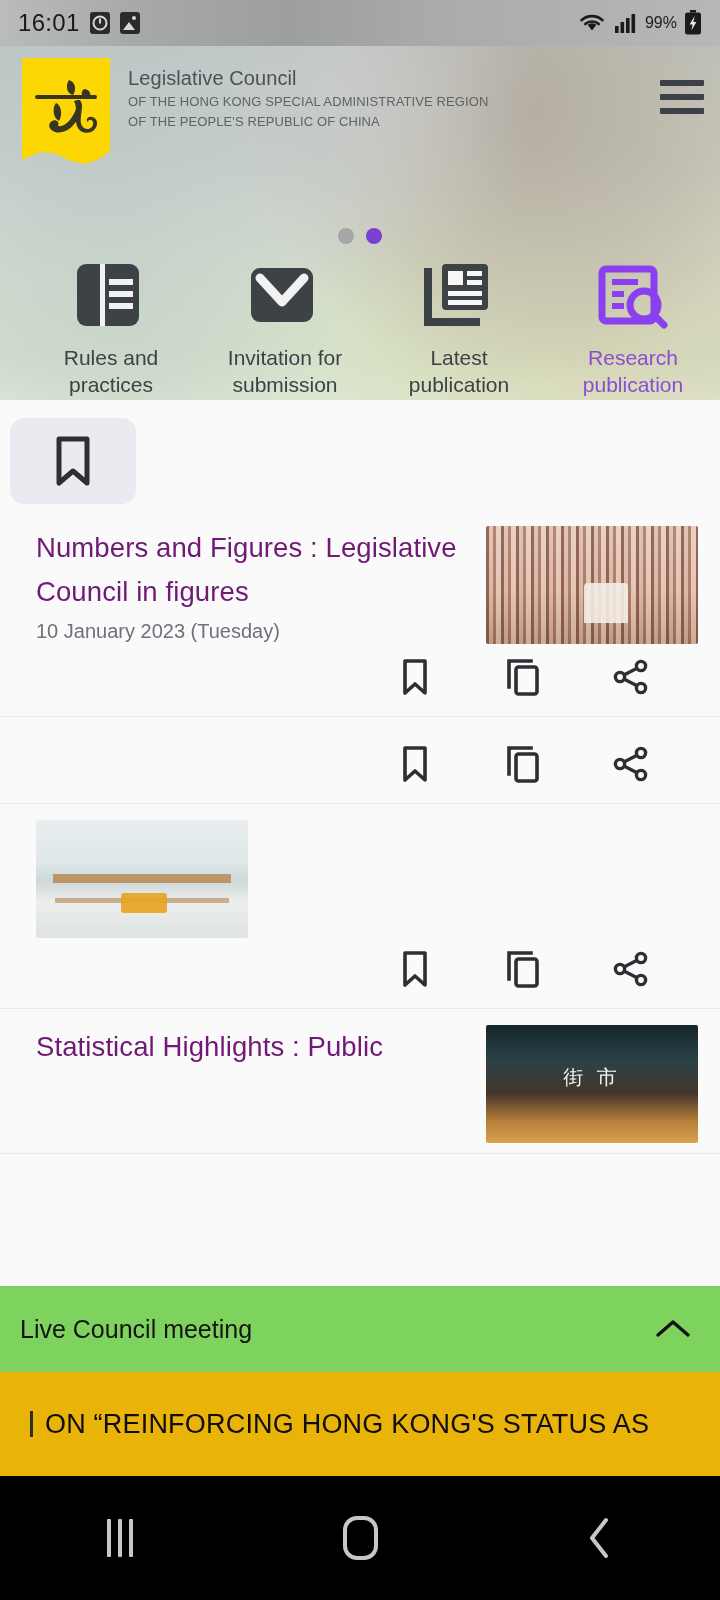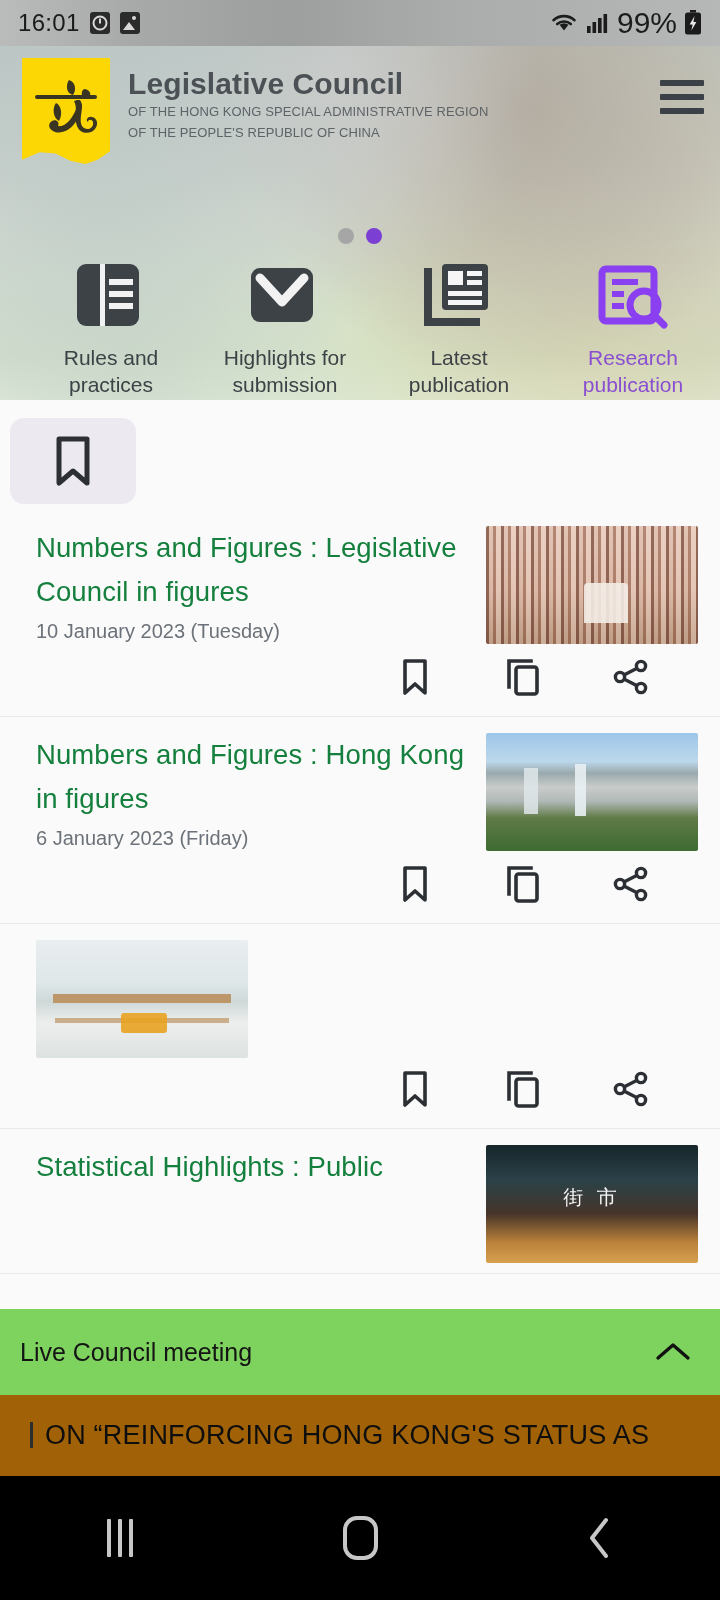--- a/index.html
+++ b/index.html
@@ -30,21 +30,21 @@
   }
   .sb-ico.gallery { background:#2b2b2b; }
   .sb-ico.gallery::after{
     content:""; position:absolute; left:3px; bottom:4px; width:0;height:0;
     border-left:6px solid transparent;border-right:6px solid transparent;border-bottom:8px solid #d8d8d8;
   }
   .sb-ico.gallery::before{
     content:""; position:absolute; right:4px; top:4px; width:4px;height:4px;border-radius:50%;background:#d8d8d8;
   }
   .sb-right { margin-left:auto; display:flex; align-items:center; gap:7px; }
-  .sb-batt-txt { font-size: 30px; color:#1b1b1b; }
+  .sb-batt-txt { font-size: 16px; color:#1b1b1b; }
   .wifi-svg, .sig-svg, .batt-svg { display:block; }
 
   
   .appbg {
     position: relative; width: 100%; height: 358px; overflow: hidden;
     background:
       radial-gradient(circle at 14% 22%, rgba(190,200,198,.95) 0%, rgba(180,190,190,0) 48%),
       radial-gradient(circle at 46% 12%, rgba(205,205,203,.95) 0%, rgba(200,200,198,0) 42%),
       radial-gradient(circle at 72% 18%, rgba(176,168,158,.88) 0%, rgba(176,168,158,0) 46%),
       radial-gradient(circle at 90% 30%, rgba(200,198,186,.9) 0%, rgba(200,198,186,0) 50%),
@@ -56,21 +56,21 @@
   }
   .header-row { position: relative; display: flex; align-items: flex-start; padding: 12px 16px 0 22px; height: 128px; }
   .logo { width: 88px; height: 106px; position: relative; flex: 0 0 auto; }
   .logo-flag {
     position:absolute; inset:0;
     background:#fcd703;
     clip-path: polygon(0 0, 100% 0, 100% 88%, 86% 96%, 72% 100%, 55% 97%, 38% 90%, 20% 89%, 0 96%);
   }
   .logo-emblem { position:absolute; inset:0; }
   .title-wrap { margin-left: 18px; padding-top: 10px; }
-  .app-title { font-size: 30px; font-weight: 700; color:#4c5155; letter-spacing:.1px; line-height:1.08; }
+  .app-title { font-size: 20px; font-weight: 400; color:#4c5155; letter-spacing:.1px; line-height:1.08; }
   .app-sub { font-size: 13px; color:#5d6367; line-height:1.33; letter-spacing:.1px; margin-top:3px; }
   .hamburger { margin-left:auto; width:44px; height:34px; margin-top:22px; display:flex; flex-direction:column; justify-content:space-between; }
   .hamburger span { display:block; height:6px; background:#3b4146; border-radius:1px; }
 
   
   .dots { position:absolute; top:182px; left:0; right:0; display:flex; justify-content:center; gap:12px; }
   .dot { width:16px; height:16px; border-radius:50%; }
 
   
   .iconnav { position:absolute; top:212px; left:0; right:0; display:flex;margin-left:24px; }
@@ -82,21 +82,21 @@
   
   .listzone { position:absolute; top:400px; left:0; right:0; bottom:0; background:#fafafa; }
   .filterbar { padding: 18px 10px 6px 10px; }
   .bm-filter {
     width:126px; height:86px; border-radius:14px; background:#eceaf0;
     display:flex; align-items:center; justify-content:center;
   }
   .card { position:relative; padding: 16px 22px 10px 36px; border-bottom:1px solid #e9e9e9; background:#fafafa; }
   .card-inner { display:flex; align-items:flex-start; }
   .card-text { flex:1 1 auto; padding-right:14px; }
-  .card-title { font-size:27.5px; line-height:1.6; color:#15803d; letter-spacing:.1px; }
+  .card-title { font-size:27.5px; line-height:1.6; color:#701a75; letter-spacing:.1px; }
   .card-date { font-size:20px; line-height:1.5; color:#6c7279; margin-top:2px; }
   .thumb { flex:0 0 auto; width:212px; height:118px; border-radius:2px; overflow:hidden; position:relative; }
   .actions { display:flex; justify-content:flex-end; gap:62px; padding:8px 44px 6px 0; }
   .act { width:46px; height:46px; display:flex; align-items:center; justify-content:center; }
 
   
   .thumb.chamber {
     background:
       repeating-linear-gradient(90deg,
         rgba(120,72,56,.75) 0 3px, rgba(222,186,168,.5) 3px 7px,
@@ -142,21 +142,21 @@
 
   
   .livewrap { position:absolute; left:0; right:0; bottom:124px; }
   .liveheader {
     height:86px; background:#7ed35e; display:flex; align-items:center;
     padding:0 28px 0 20px;
   }
   .livetitle { font-size:25px; font-weight:400; color:#141414; }
   .chev { margin-left:auto; width:38px; height:38px; display:flex; align-items:center; justify-content:center; }
   .marquee {
-    height:81px; background:#a16207; display:flex; align-items:center; overflow:hidden;
+    height:104px; background:#eab308; display:flex; align-items:center; overflow:hidden;
     padding-left:30px;
   }
   .marquee-text { font-size:27px; color:#0e0e0e; white-space:nowrap; letter-spacing:.2px; }
   .marquee-bar { display:inline-block; width:3px; height:26px; background:#2e2e2e; vertical-align:-4px; margin-right:12px; }
 
   
   .androidnav {
     position:absolute; left:0; right:0; bottom:0; height:124px; background:#000;
     display:flex; align-items:center;
   }
@@ -258,21 +258,21 @@
       </div>
 
       <div class="navitem">
         <div class="navicon">
           <svg width="78" height="74" viewBox="0 0 78 74">
             <rect x="5" y="8" width="62" height="54" rx="9" fill="#3d4246"></rect>
             <path d="M14 18 L36 42 L58 18" stroke="#f2f2f2" stroke-width="9" fill="none" stroke-linejoin="round" stroke-linecap="round"></path>
           </svg>
         </div>
         <div class="navlabel">
-          <span>Highlights for</span><br>
+          <span>Invitation for</span><br>
           <span>submission</span>
         </div>
       </div>
 
 
       <div class="navitem">
         <div class="navicon">
           <svg width="78" height="74" viewBox="0 0 78 74">
             <path d="M8 12 L8 62 L56 62" stroke="#3d4246" stroke-width="8" fill="none" stroke-linecap="square"></path>
             <rect x="22" y="4" width="46" height="46" rx="4" fill="#3d4246"></rect>
@@ -345,27 +345,20 @@
             <circle cx="29" cy="8" r="4.6" fill="none" stroke="#2c3034" stroke-width="3.4"></circle>
             <circle cx="29" cy="30" r="4.6" fill="none" stroke="#2c3034" stroke-width="3.4"></circle>
             <circle cx="8" cy="19" r="4.6" fill="none" stroke="#2c3034" stroke-width="3.4"></circle>
             <path d="M12.4 16.8 L24.6 10.4 M12.4 21.2 L24.6 27.6" stroke="#2c3034" stroke-width="3.4"></path>
           </svg>
         </div>
       </div>
     </div>
 
     <div class="card">
-      <div class="card-inner">
-        <div class="card-text">
-          <div class="card-title">Numbers and Figures : Hong Kong in figures</div>
-          <div class="card-date">6 January 2023 (Friday)</div>
-        </div>
-        <div class="thumb harbour"></div>
-      </div>
       <div class="actions">
         <div class="act">
           <svg width="30" height="38" viewBox="0 0 30 38">
               <path d="M5 3 h20 v32 l-10 -9 l-10 9 z" fill="none" stroke="#2c3034" stroke-width="3.6" stroke-linejoin="round"></path>
             </svg>
         </div>
         <div class="act">
           <svg width="36" height="40" viewBox="0 0 36 40">
             <path d="M4 4 h22 M4 4 v26" stroke="#2c3034" stroke-width="3.6" fill="none" stroke-linecap="square"></path>
             <rect x="11" y="10" width="21" height="27" rx="2.5" fill="none" stroke="#2c3034" stroke-width="3.6"></rect>

